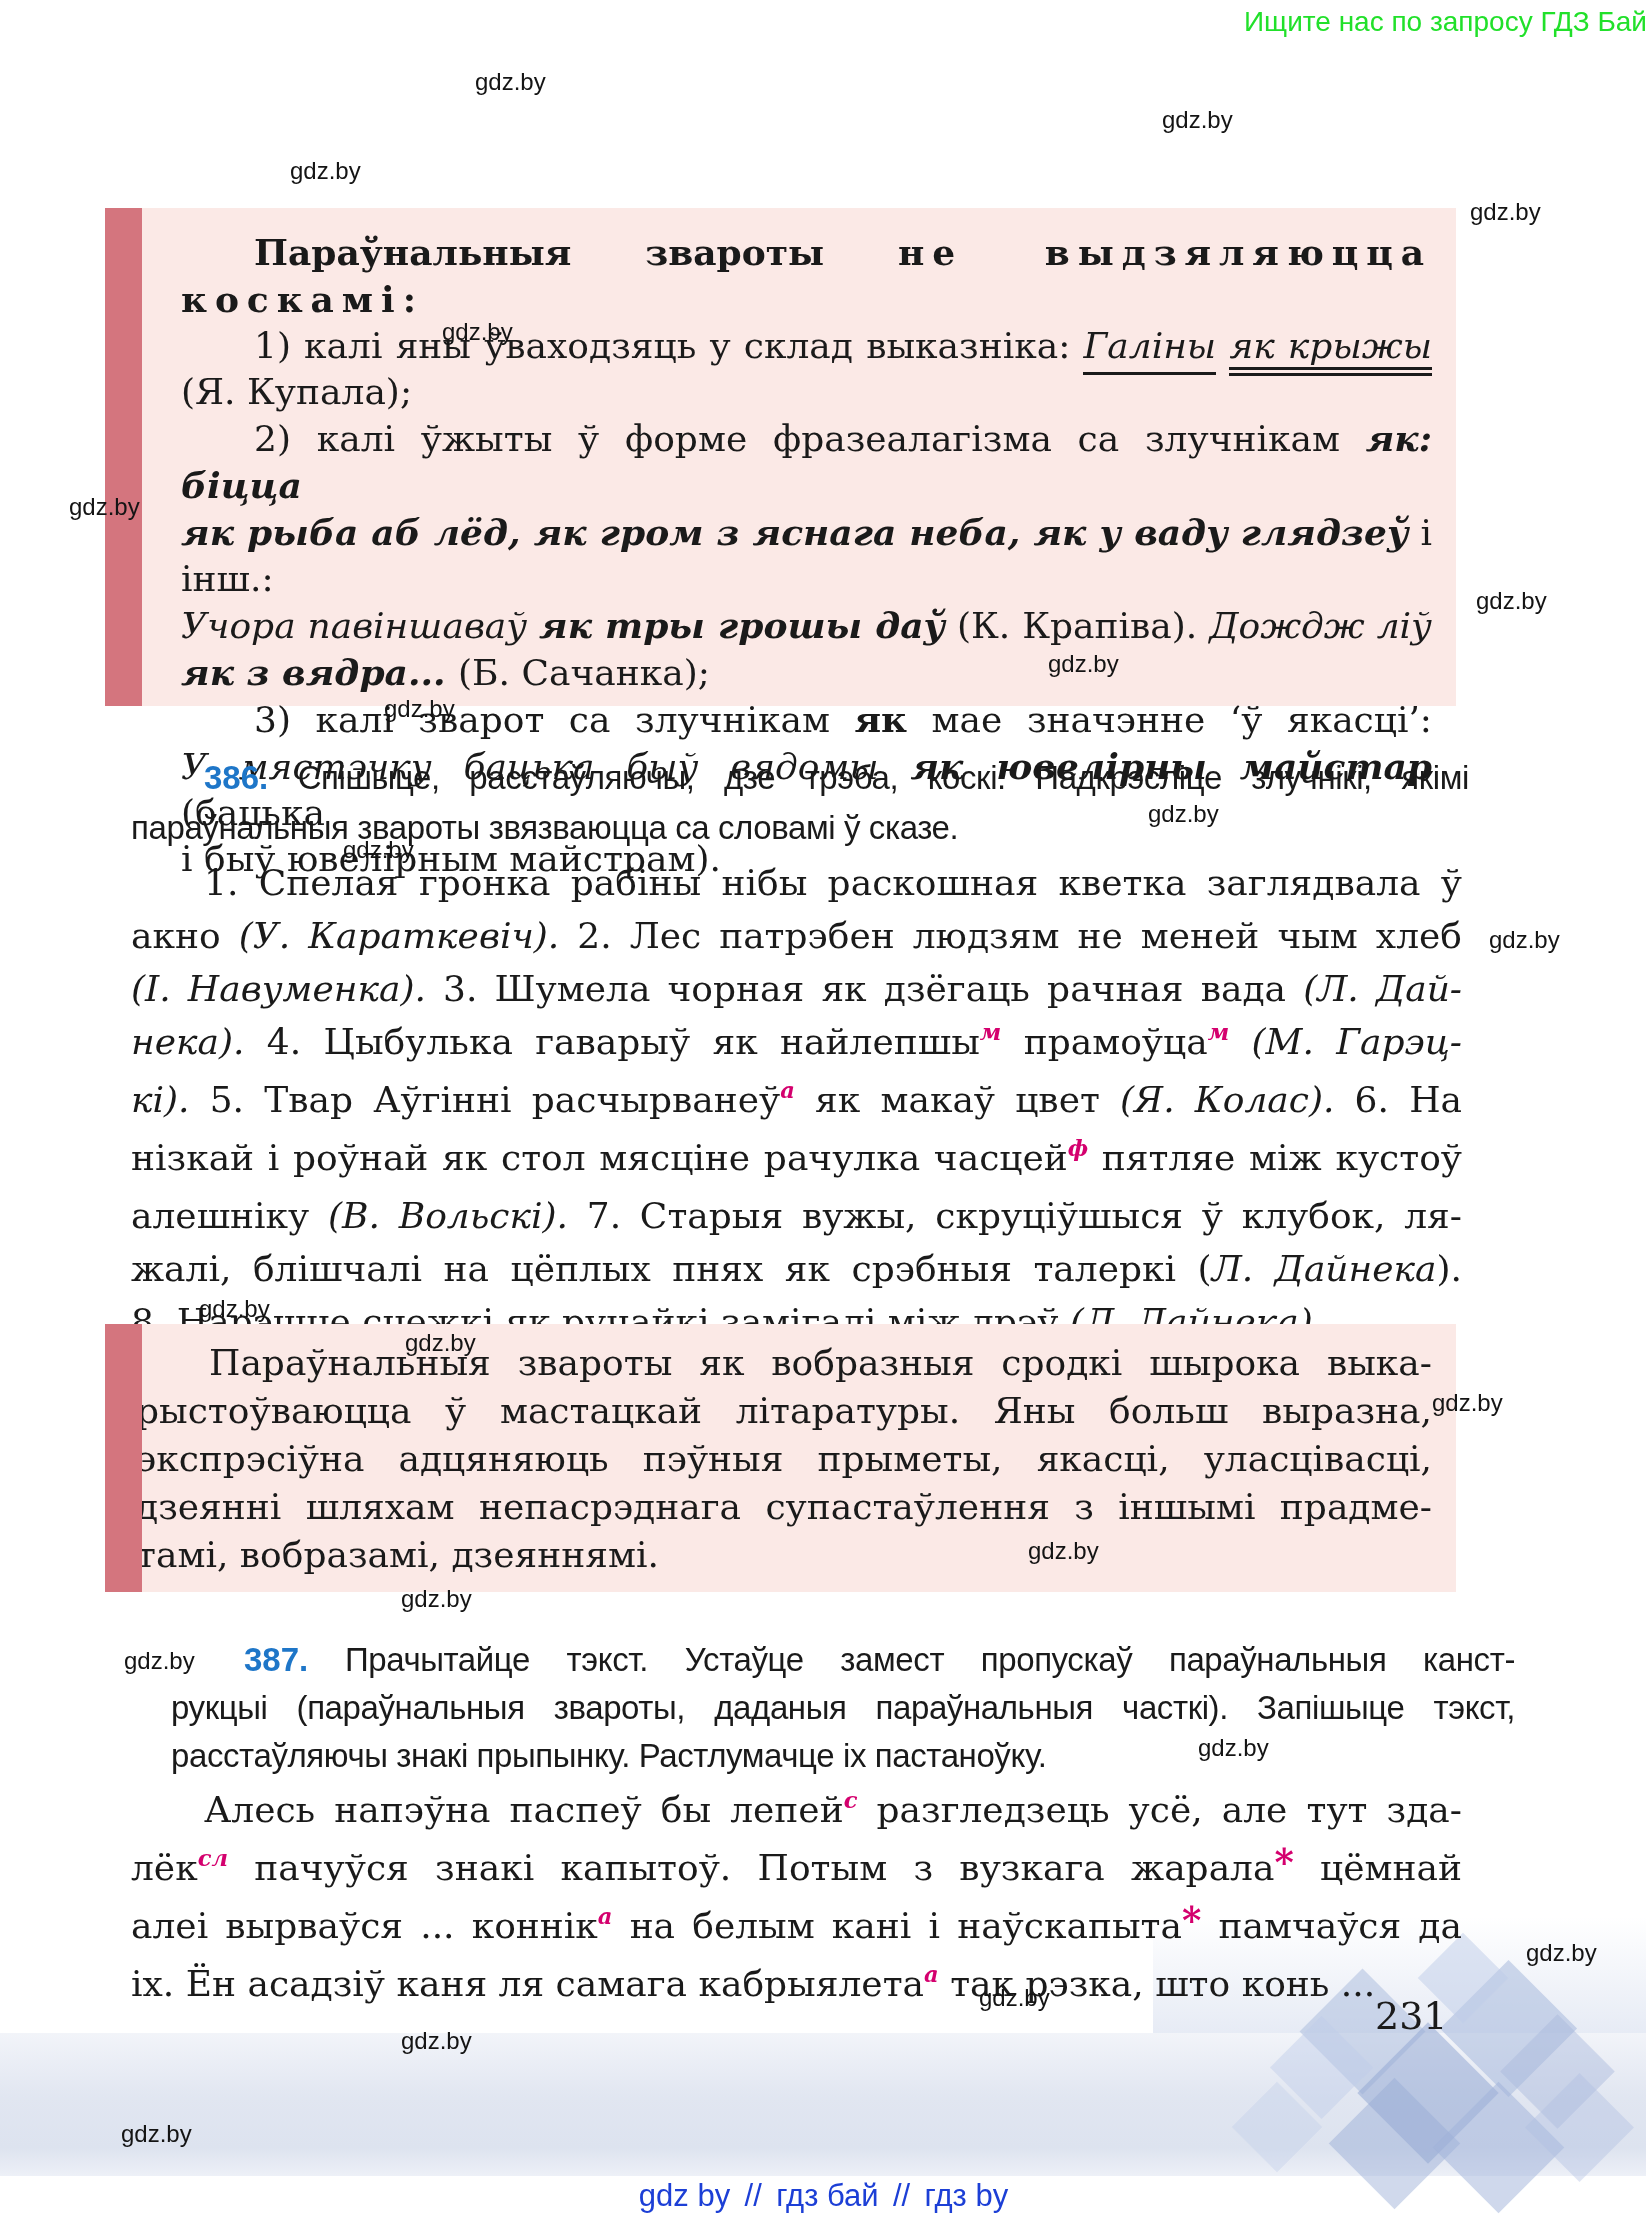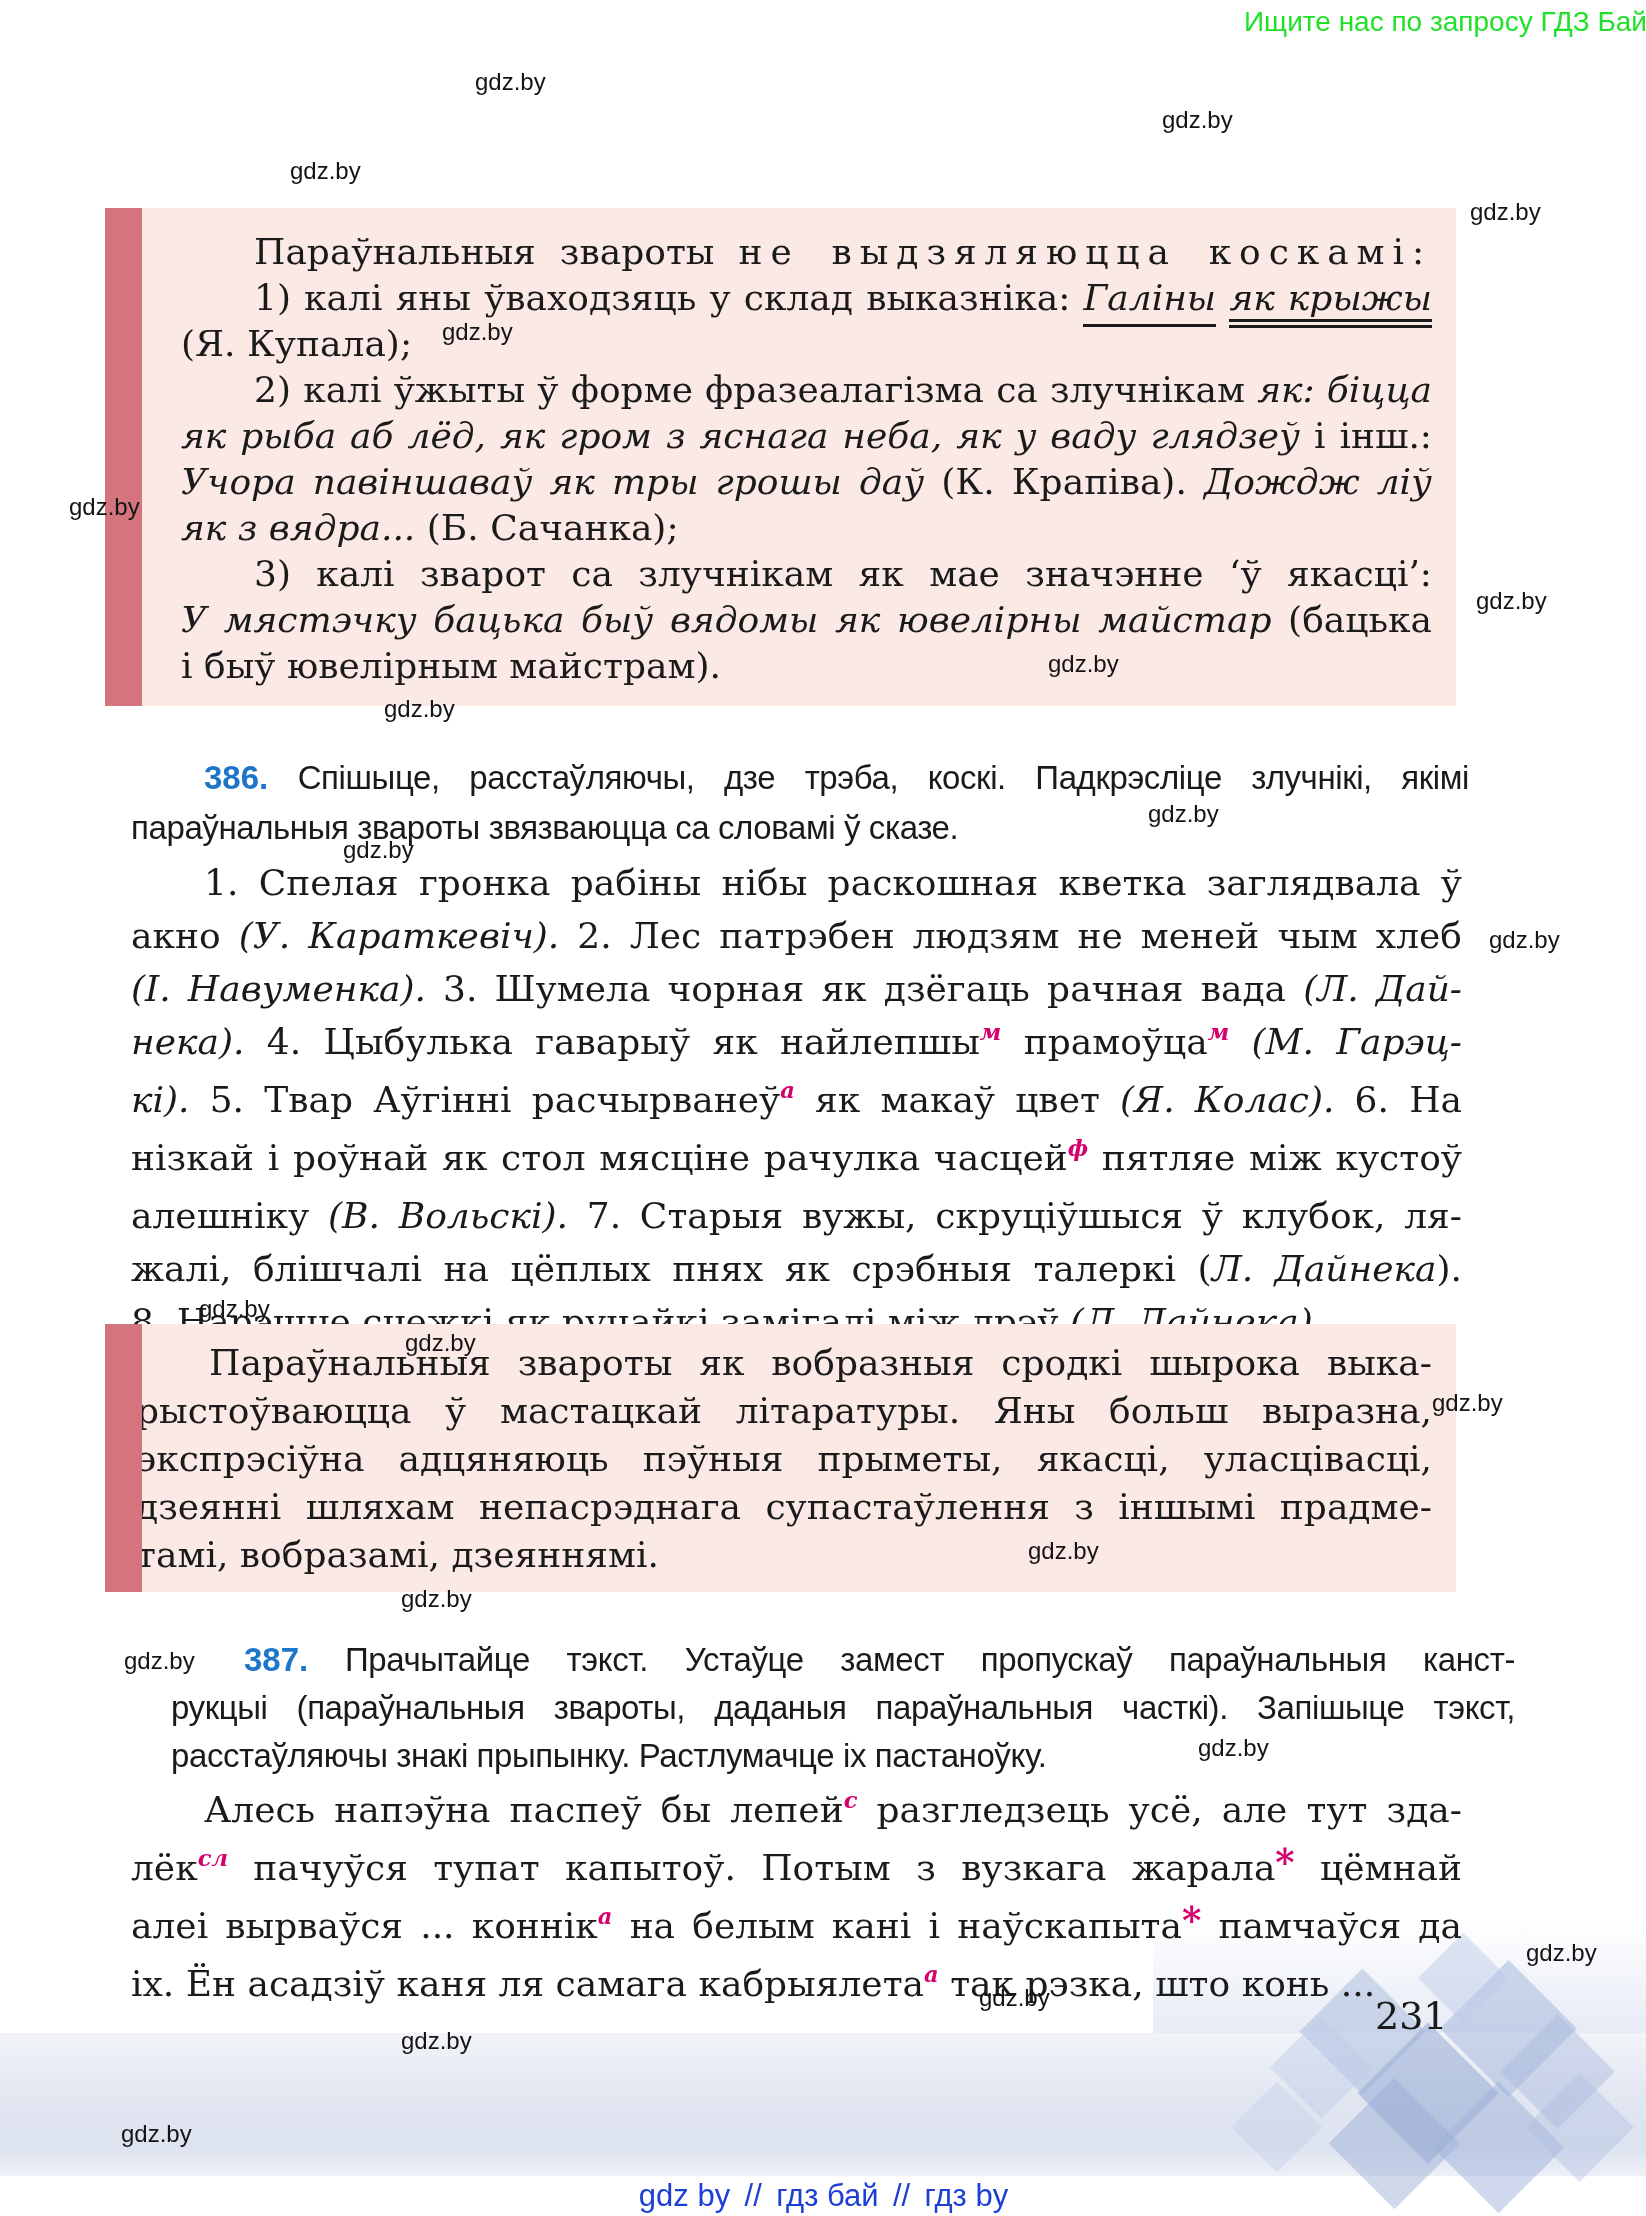--- a/index.html
+++ b/index.html
@@ -63,21 +63,21 @@
   #instr387{top:1636px;width:1344px;margin-left:40px;}
   #instr387 .ln{line-height:48px;}
   .bodytext{position:absolute;left:131px;width:1331px;font-size:36px;z-index:2;}
   #body386{top:856px;}
   #body387{top:1783px;}
   .bodytext .ln{line-height:53px;}
   
   .ln{white-space:normal;}
   .ln-f{text-align:justify;text-align-last:justify;}
   .ln-ind{text-indent:73px;}
-  .sg-b{font-weight:normal;}
+  .sg-b{font-weight:bold;}
   .sg-i{font-style:italic;}
   .sg-sp{letter-spacing:0.22em;}
   .sg-u1{border-bottom:3.2px solid #1a1a1a;padding-bottom:5.6px;}
   .sg-u2{border-bottom:9.7px double #1a1a1a;padding-bottom:0.8px;}
   .sg-num{color:#1e76c8;font-weight:bold;font-family:"Liberation Sans","DejaVu Sans",sans-serif;letter-spacing:0;}
   .sg-sup{
     color:#d4006e;font-weight:bold;font-style:italic;font-size:22.6px;
     position:relative;top:-14.5px;letter-spacing:0;
   }
   .sg-ast{
@@ -150,21 +150,21 @@
       </div>
   </div>
 
   <div class="instr" id="instr387">
       <div class="ln ln-f ln-ind"><span class="sg-num">387.</span><span> Прачытайце тэкст. Устаўце замест пропускаў параўнальныя канст-</span></div>
       <div class="ln ln-f"><span>рукцыі (параўнальныя звароты, даданыя параўнальныя часткі). Запішыце тэкст,</span></div>
       <div class="ln"><span>расстаўляючы знакі прыпынку. Растлумачце іх пастаноўку.</span></div>
     </div>
   <div class="bodytext" id="body387">
       <div class="ln ln-f ln-ind"><span>Алесь напэўна паспеў бы лепей</span><span class="sg-sup">с</span><span> разгледзець усё, але тут зда-</span></div>
-      <div class="ln ln-f"><span>лёк</span><span class="sg-sup">сл</span><span> пачуўся тупат капытоў. Потым з вузкага жарала</span><span class="sg-ast">*</span><span> цёмнай</span></div>
+      <div class="ln ln-f"><span>лёк</span><span class="sg-sup">сл</span><span> пачуўся знакі капытоў. Потым з вузкага жарала</span><span class="sg-ast">*</span><span> цёмнай</span></div>
       <div class="ln ln-f"><span>алеі вырваўся ... коннік</span><span class="sg-sup">а</span><span> на белым кані і наўскапыта</span><span class="sg-ast">*</span><span> памчаўся да</span></div>
       <div class="ln"><span>іх. Ён асадзіў каня ля самага кабрыялета</span><span class="sg-sup">а</span><span> так рэзка, што конь ...</span></div>
     </div>
 
   <div class="pagenum">231</div>
 
 
   <div class="links">
     <a href="#">gdz by</a><span class="sep">//</span><a href="#">гдз бай</a><span class="sep">//</span><a href="#">гдз by</a>
   </div>

